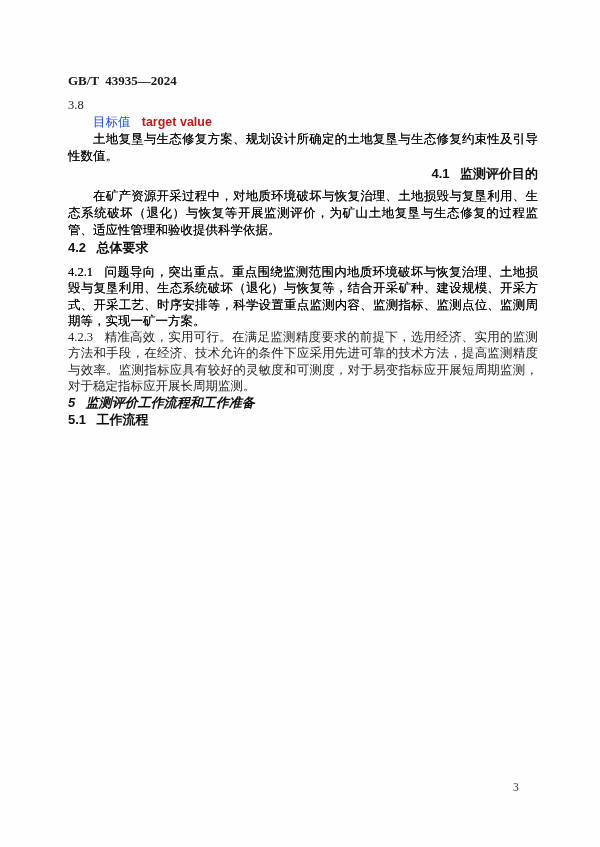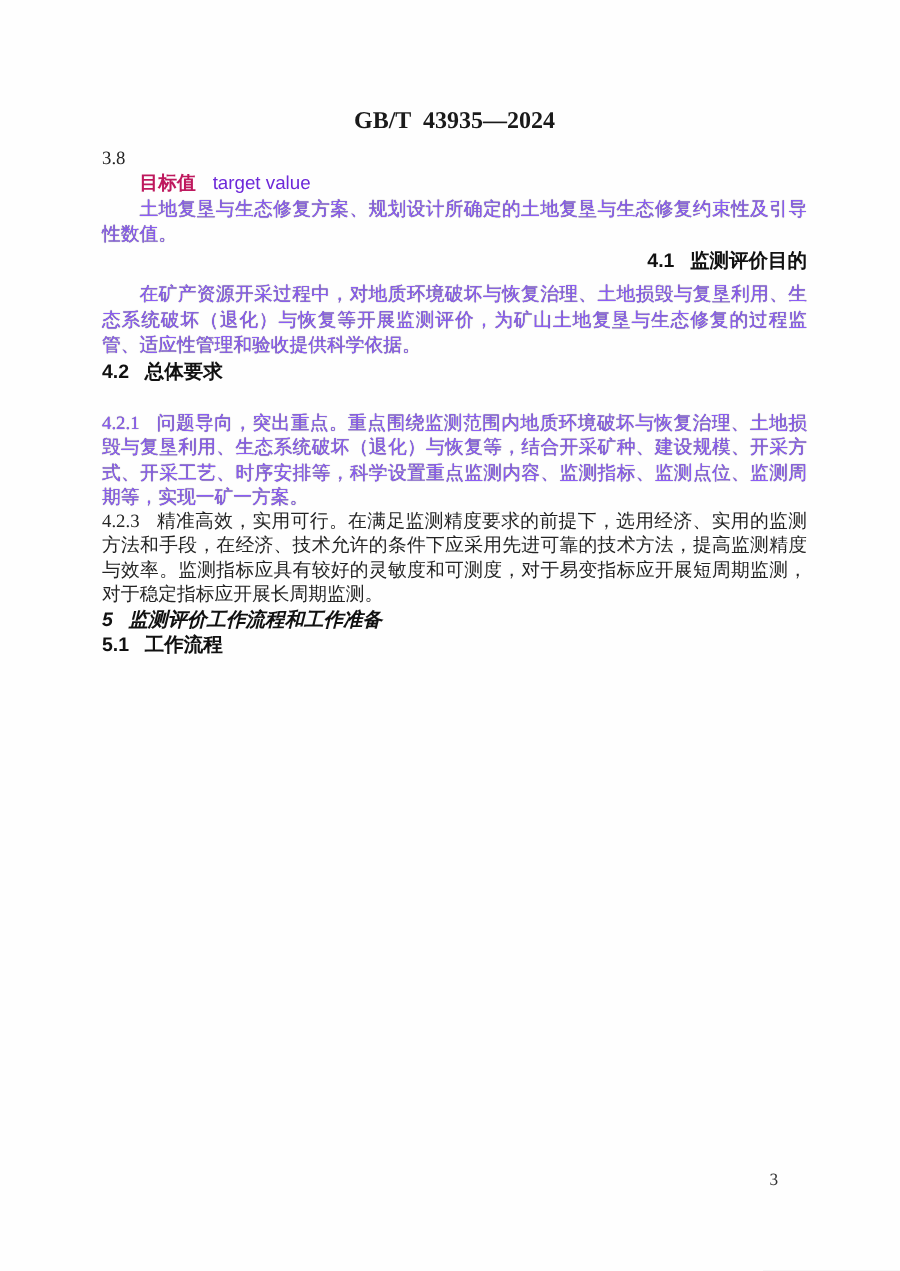--- a/index.html
+++ b/index.html
@@ -17,66 +17,66 @@
   }
   .content{
     margin-left:68px;
     width:470px;
     padding-top:72px;
     font-size:12.5px;
     line-height:17px;
   }
   p{margin:0;}
   .doc-header{
-    text-align:center;
+    text-align:left;
     font-weight:bold;
-    font-size:16px;
+    font-size:13px;
     line-height:17px;
     white-space:pre;
     color:#1a1a1a;
     font-family:"Liberation Serif","DejaVu Serif",serif;
   }
   .term-section{margin:0;}
   .term-section.first{margin-top:8px;}
   .term-num{font-family:"Liberation Serif","DejaVu Serif",serif;}
   .term-line{text-indent:2em;}
   .term-zh{
-    font-weight:bold;
+    font-weight:normal;
     font-family:"Liberation Sans","DejaVu Sans",sans-serif;
-    color:#be185d;
+    color:#1d4ed8;
   }
   .term-en{
-    font-weight:normal;
+    font-weight:bold;
     margin-left:0.9em;
-    color:#6d28d9;
+    color:#b91c1c;
     font-family:"Liberation Sans","DejaVu Sans",sans-serif;
   }
   .body-p{
     text-indent:2em;
     text-align:justify;
   }
   .source-line{text-indent:2em;}
   .ink{
-    color:#8b5cf6;
+    color:#000000;
     text-shadow:0 0 0.55px rgba(0,0,0,0.75);
   }
   h2.ch-heading,h3.sub-heading{
     margin:0;
     font-size:13px;
     line-height:17px;
     font-weight:bold;
     color:#111;
     font-family:"Liberation Sans","DejaVu Sans",sans-serif;
   }
   h2 .h-num,h3 .h-num{margin-right:0.8em;}
   .h2-c4{margin-top:16px;}
   .h3-41{margin-top:11px;text-align:right;}
   .p-41{margin-top:6px;}
   .h3-42{margin-top:7px;}
-  .clauses{margin-top:18px;}
+  .clauses{margin-top:8px;}
   .clause{
     text-align:justify;
     line-height:16.3px;
   }
   .clause-num{margin-right:0.9em;}
   .h2-c5{margin-top:8px;font-style:italic;}
   .h3-51{margin-top:12px;}
   .p-51{margin-top:9px;}
   .page-num{
     position:absolute;

